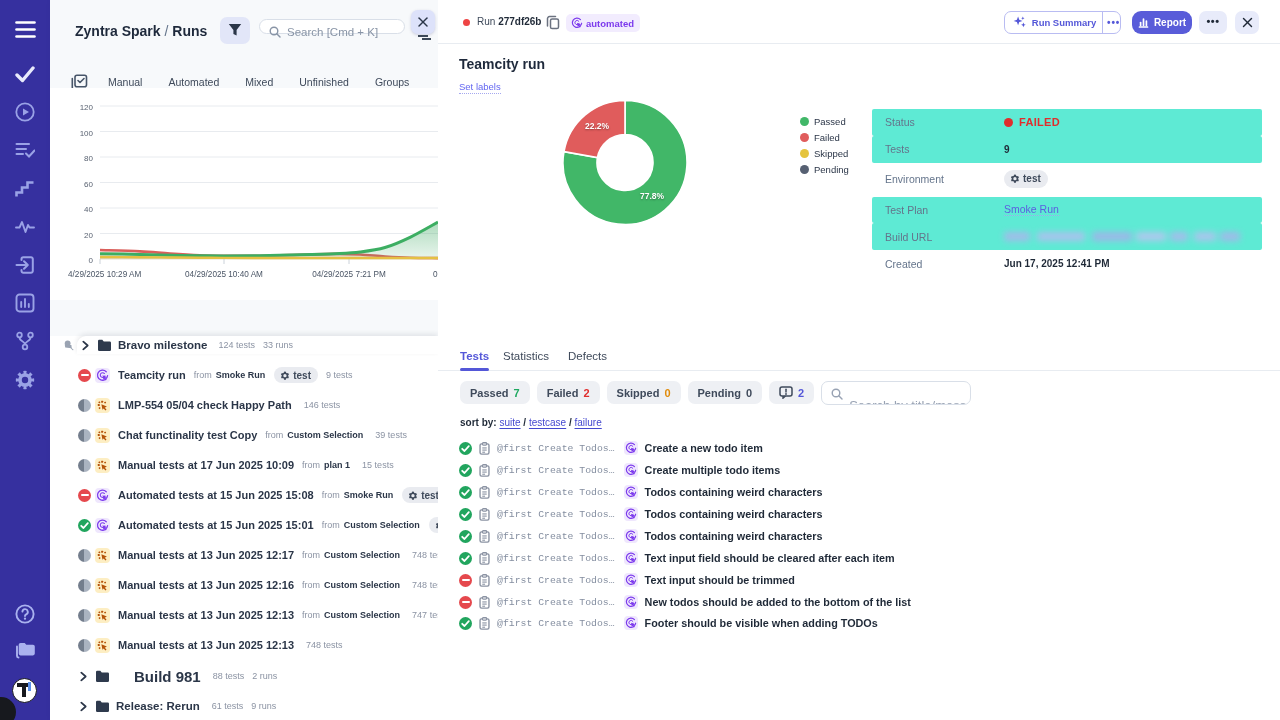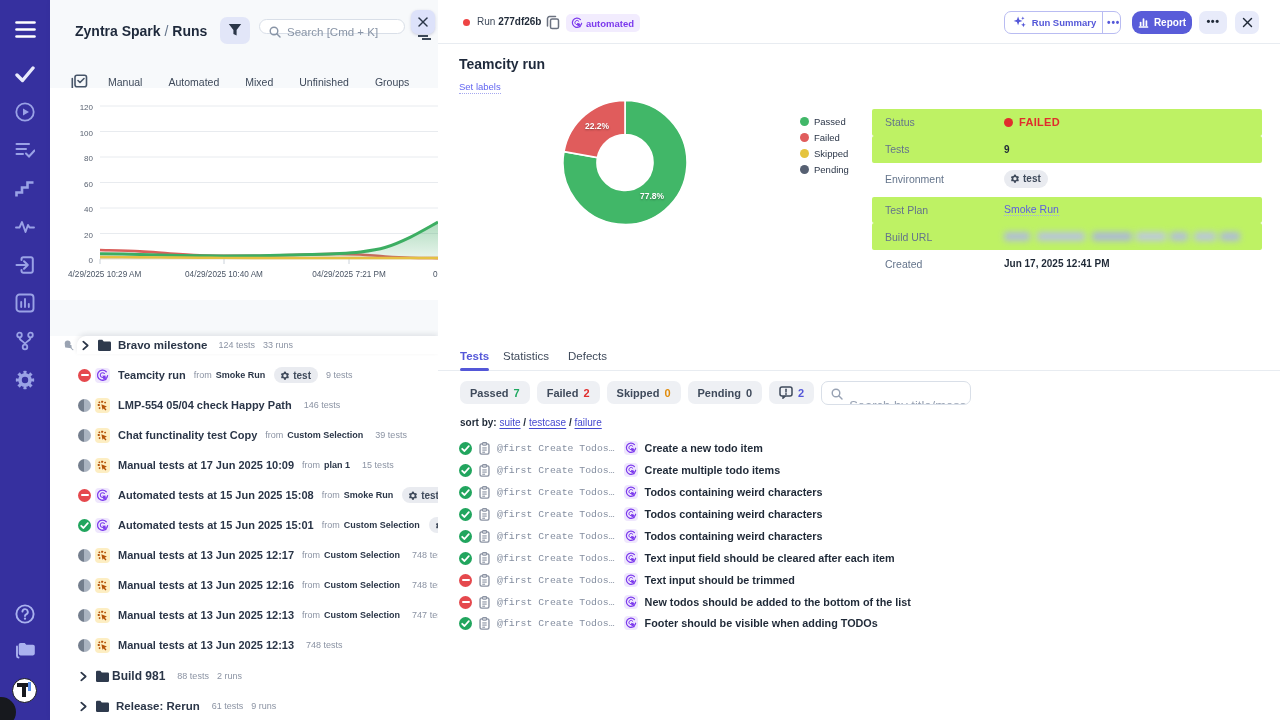--- a/index.html
+++ b/index.html
@@ -22,21 +22,21 @@
 .st-gray { background:linear-gradient(90deg,#737d8c 50%,#aab3c0 50%); }
 .tbadge { width:15px; height:15px; border-radius:4px; flex:0 0 15px; position:relative; margin-left:4px; }
 .tb-auto { background:#efe7fd; }
 .tb-man { background:#fdeec3; }
 .ml8 { margin-left:8px; }
 .lgd { display:flex; align-items:center; gap:5px; height:16px; font-size:9.5px; color:#2b3648; }
 .lgd i { width:9px; height:9px; border-radius:50%; }
 .irow { display:flex; align-items:center; height:26.8px; font-size:10px; white-space:nowrap; }
 .irow .lbl { width:132px; padding-left:13px; color:#64748b; flex:0 0 132px; font-size:10.5px; }
 .irow .val { color:#1f2937; font-weight:600; font-size:10px; }
-.stripe { background:#bef264; border-radius:2px; }
+.stripe { background:#5eead4; border-radius:2px; }
 .chip { display:flex; align-items:center; height:23px; background:#eef0f4; border-radius:7px; padding:0 10px; font-size:11px; font-weight:600; color:#3f4a5b; gap:5px; }
 .srt { color:#4549cf; font-weight:400; text-decoration:underline; text-underline-offset:2px; }
 .trow { position:absolute; left:21px; display:flex; align-items:center; height:18px; white-space:nowrap; }
 .trow .mono { font-family:"Liberation Mono", monospace; font-size:9.8px; color:#848ea0; margin-left:6px; }
 .trow .ttl { font-size:10.8px; font-weight:600; color:#1f2937; margin-left:7px; }
 .trow .st { width:13px; height:13px; flex:0 0 13px; }
 .trow .abadge { width:14px; height:14px; border-radius:4px; background:#efe7fd; position:relative; margin-left:9px; flex:0 0 14px; }
 </style>
 </head>
 <body>
@@ -399,21 +399,21 @@
       <span class="row-title" style="margin-left:8px;">Manual tests at 13 Jun 2025 12:13</span>
       <span class="gray-sm" style="margin-left:12px;">748 tests</span>
     </div>
     <div class="lrow" style="left:30px; top:665px;">
       <svg width="7" height="11" viewBox="0 0 8 12" style="stroke:#2b3648;">
           <use href="#sym-chev"></use>
         </svg>
       <svg width="15" height="13" viewBox="0 0 16 14" style="fill:#2e3a4d; margin-left:8px;">
           <use href="#sym-folder"></use>
         </svg>
-      <span class="row-title" style="margin-left:2px; font-size:12px; font-weight:700;">Build 981</span>
+      <span class="row-title" style="margin-left:24px; font-size:15px; font-weight:700;">Build 981</span>
       <span class="gray-sm" style="margin-left:12px;">88 tests</span>
       <span class="gray-sm" style="margin-left:8px;">2 runs</span>
     </div>
     <div class="lrow" style="left:30px; top:695px;">
       <svg width="7" height="11" viewBox="0 0 8 12" style="stroke:#2b3648;">
           <use href="#sym-chev"></use>
         </svg>
       <svg width="15" height="13" viewBox="0 0 16 14" style="fill:#2e3a4d; margin-left:8px;">
           <use href="#sym-folder"></use>
         </svg>

